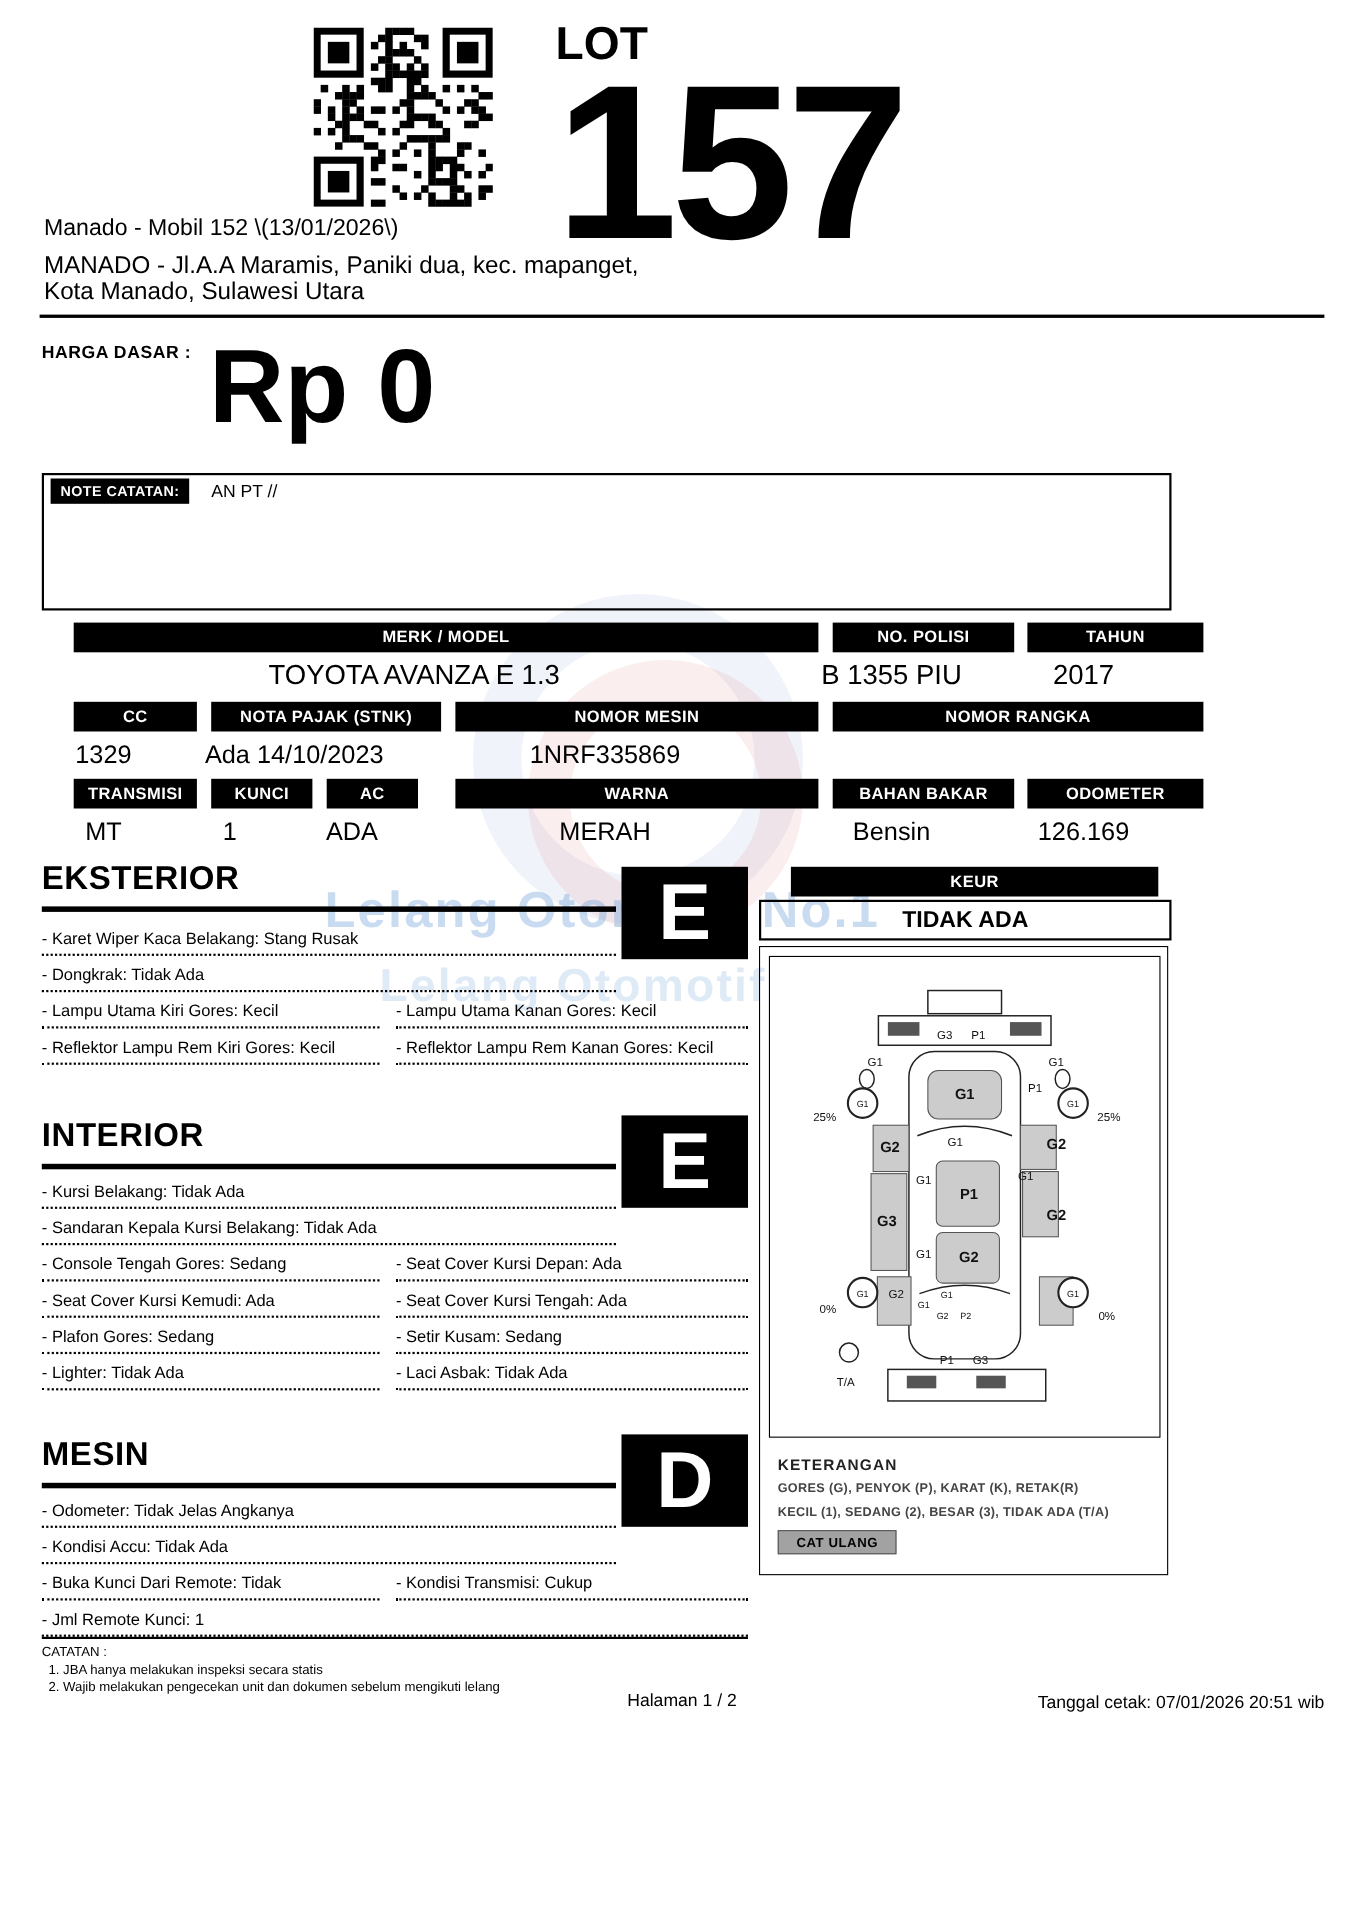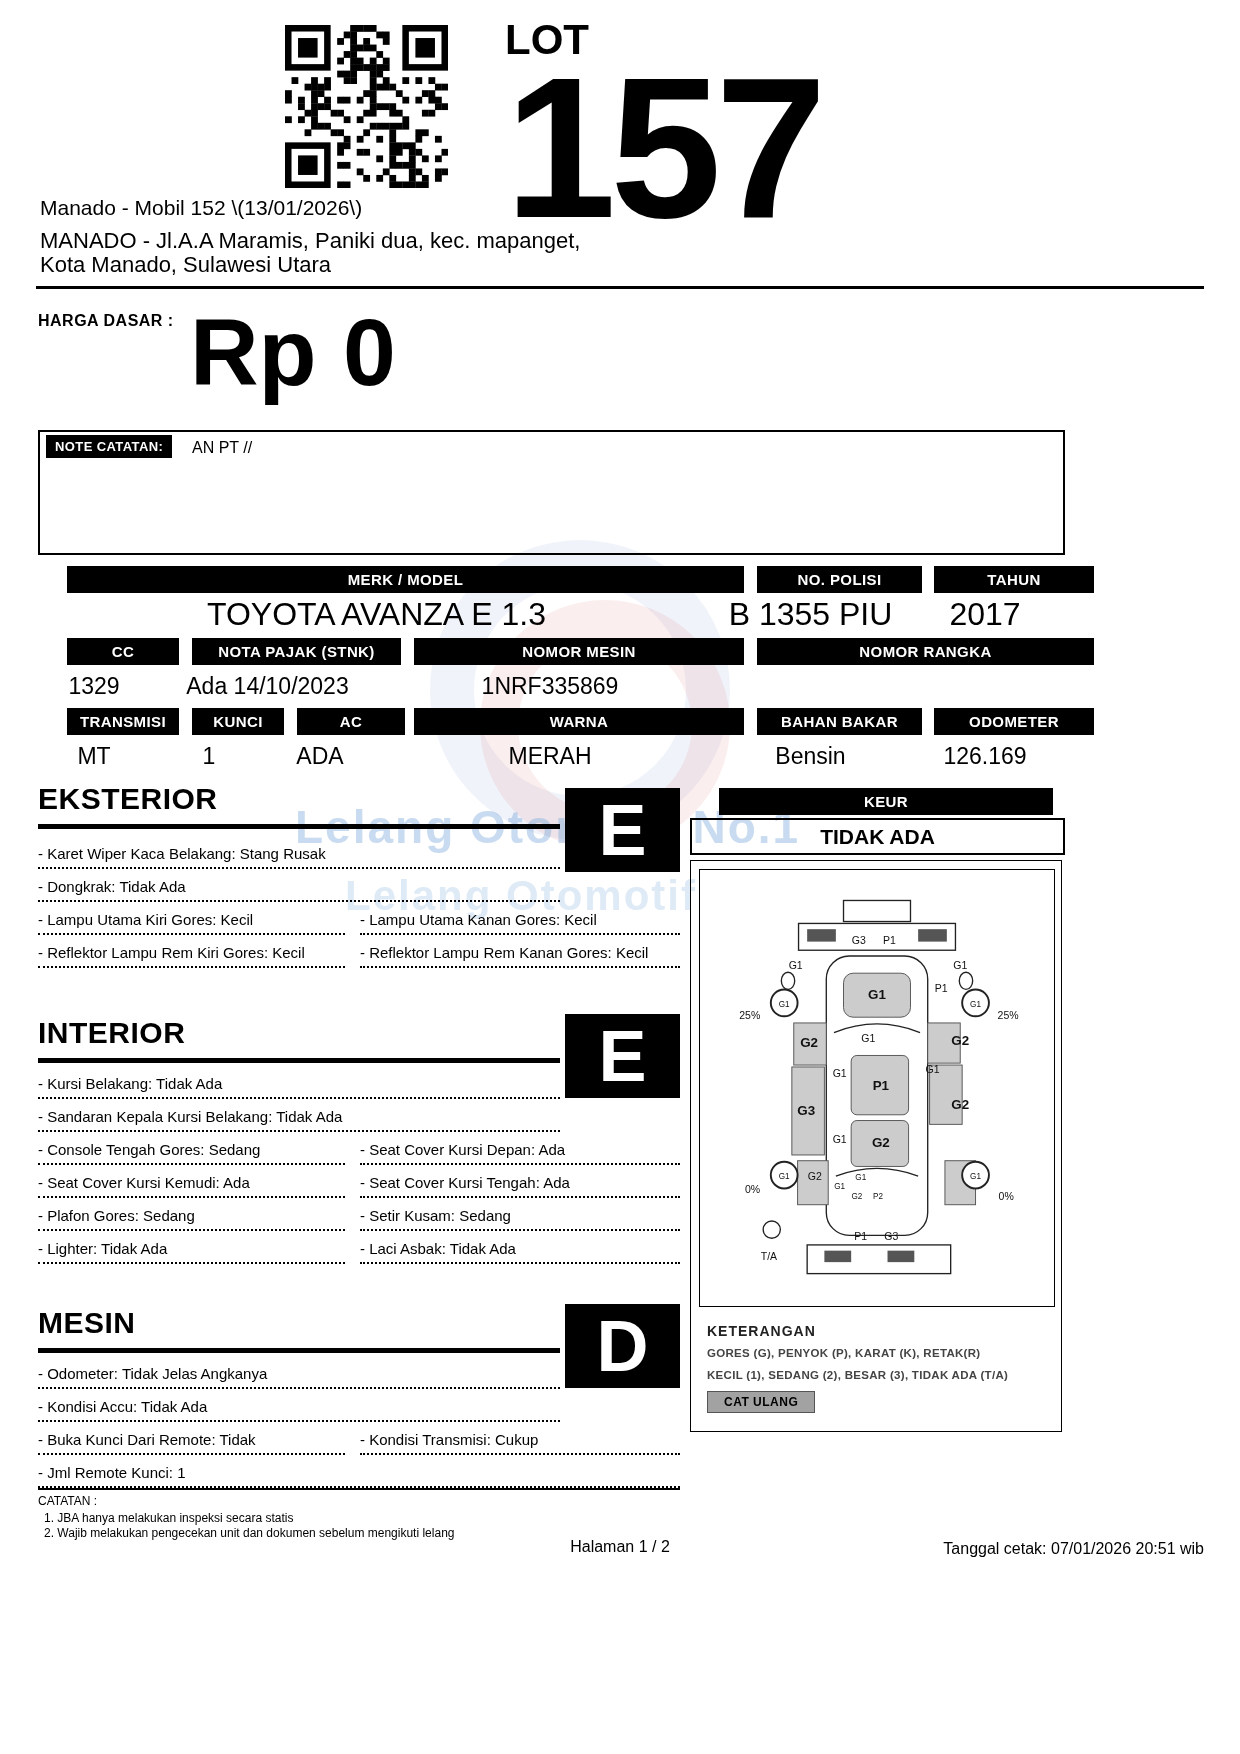--- a/index.html
+++ b/index.html
@@ -29,42 +29,42 @@
 
   .harga-label { left:38px; top:312px; font-size:16px; font-weight:bold; letter-spacing:.5px; }
   .harga-value { left:190px; top:300px; font-size:95px; font-weight:bold; line-height:1.1; }
 
   .note-box { left:38px; top:430px; width:1027px; height:125px; border:2px solid #000; }
   .note-label { position:absolute; left:6px; top:3px; background:#000; color:#fff; font-size:13px; font-weight:bold; padding:4px 9px; letter-spacing:.4px; }
   .note-text { position:absolute; left:152px; top:7px; font-size:16px; }
 
   .hdr-bar { background:#000; color:#fff; font-weight:bold; font-size:15px; display:flex; align-items:center; justify-content:center; letter-spacing:.4px; height:27px;margin-left:29px; }
   .val { display:flex; align-items:center; justify-content:center; height:36px; }
-  .v24 { font-size:32px; } .v23 { font-size:23px; }
+  .v24 { font-size:25px; } .v23 { font-size:23px; }
 
   
   .h-merk   { left:38px;  top:566px; width:677px; }
   .h-polisi { left:728px; top:566px; width:165px; }
   .h-tahun  { left:905px; top:566px; width:160px; }
   .c-merk   { left:38px;  top:596px; width:677px; }
   .c-polisi { left:728px; top:596px; width:165px; }
   .c-tahun  { left:905px; top:596px; width:160px; }
 
   .h-cc     { left:38px;  top:638px; width:112px; }
   .h-nota   { left:163px; top:638px; width:209px; }
   .h-mesin  { left:385px; top:638px; width:330px; }
   .h-rangka { left:728px; top:638px; width:337px; }
   .c-cc     { left:38px;  top:668px; width:112px; }
   .c-nota   { left:163px; top:668px; width:209px; }
   .c-mesin  { left:385px; top:668px; width:330px; }
   .c-rangka { left:728px; top:668px; width:337px; }
 
   .h-trans  { left:38px;  top:708px; width:112px; }
   .h-kunci  { left:163px; top:708px; width:92px; }
-  .h-ac     { left:268px; top:708px; width:108px; }
+  .h-ac     { left:268px; top:708px; width:83px; }
   .h-warna  { left:385px; top:708px; width:330px; }
   .h-bahan  { left:728px; top:708px; width:165px; }
   .h-odo    { left:905px; top:708px; width:160px; }
   .c-trans  { left:38px;  top:738px; width:112px; }
   .c-kunci  { left:163px; top:738px; width:92px; }
   .c-ac     { left:268px; top:738px; width:104px; }
   .c-warna  { left:385px; top:738px; width:330px; }
   .c-bahan  { left:728px; top:738px; width:165px; }
   .c-odo    { left:905px; top:738px; width:160px; }
 

